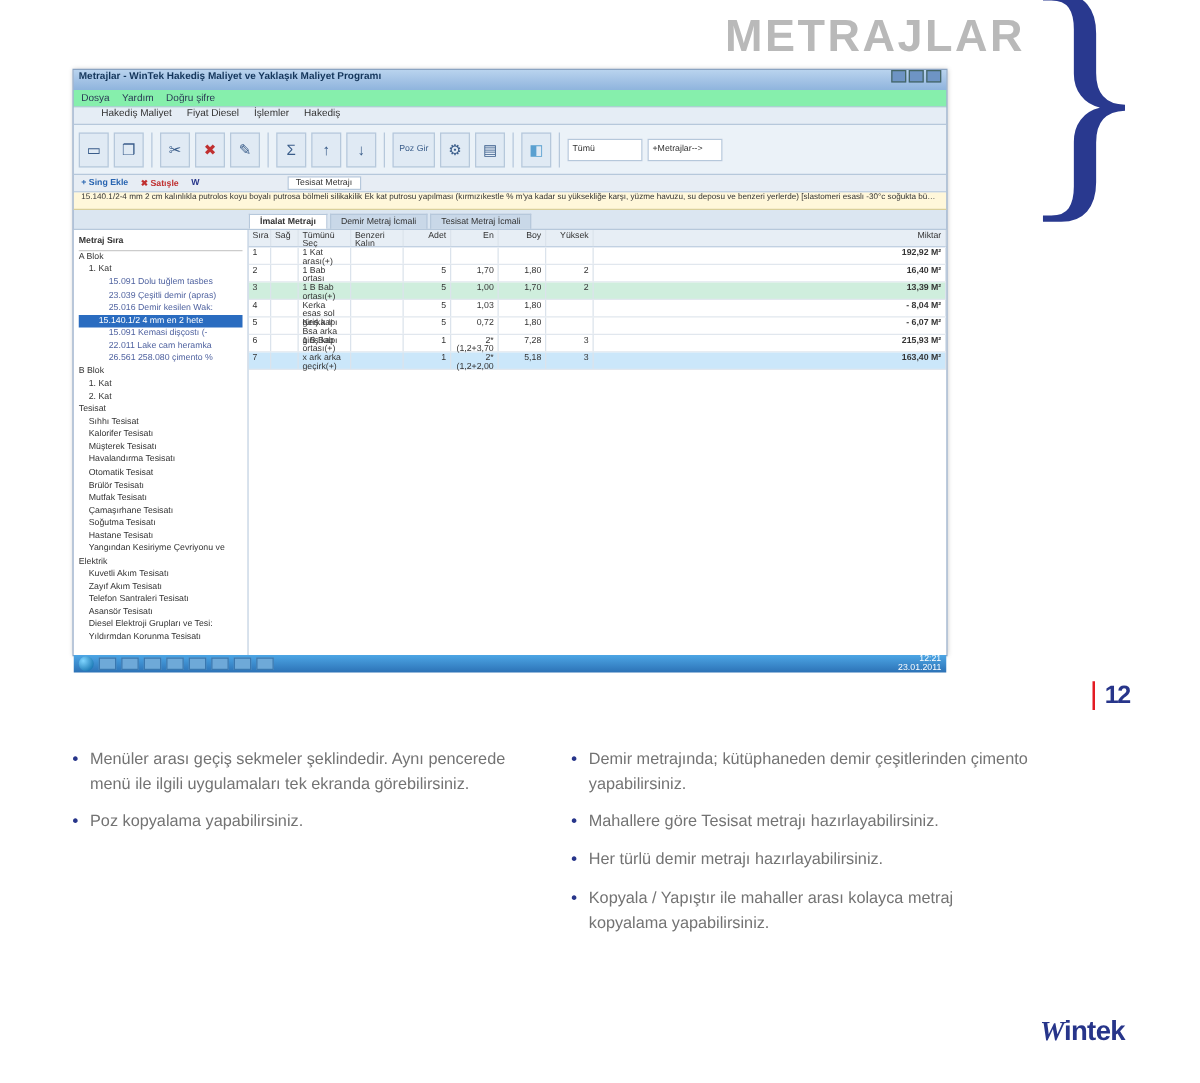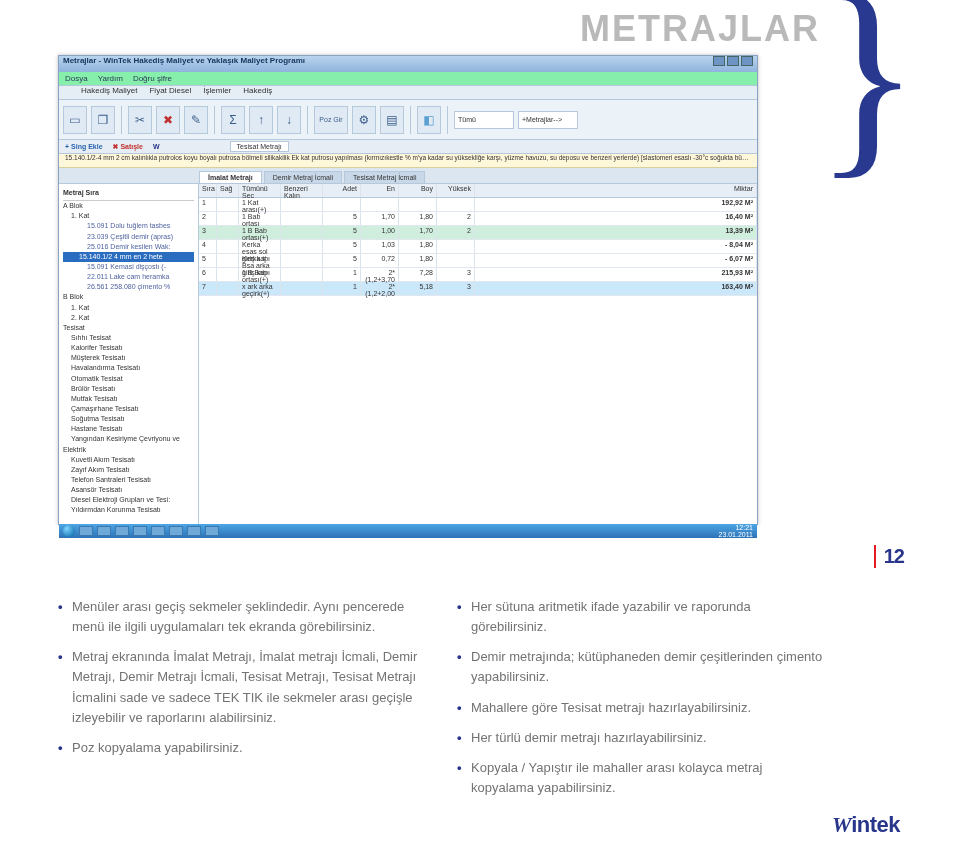--- a/index.html
+++ b/index.html
@@ -461,27 +461,25 @@
     </div>
   </div>
 </div>
 
 <div class="page-number">12</div>
 
 <div class="text-columns">
   <div class="col">
     <ul>
       <li>Menüler arası geçiş sekmeler şeklindedir. Aynı pencerede menü ile ilgili uygulamaları tek ekranda görebilirsiniz.</li>
-      <li>Metraj ekranında İmalat Metrajı, İmalat metrajı İcmali, Demir Metrajı, Demir Metrajı İcmali, Tesisat Metrajı, Tesisat Metrajı İcmalini sade ve sadece TEK TIK ile sekmeler arası geçişle izleyebilir ve raporlarını alabilirsiniz.</li>
       <li>Poz kopyalama yapabilirsiniz.</li>
     </ul>
   </div>
   <div class="col">
     <ul>
-      <li>Her sütuna aritmetik ifade yazabilir ve raporunda görebilirsiniz.</li>
       <li>Demir metrajında; kütüphaneden demir çeşitlerinden çimento yapabilirsiniz.</li>
       <li>Mahallere göre Tesisat metrajı hazırlayabilirsiniz.</li>
       <li>Her türlü demir metrajı hazırlayabilirsiniz.</li>
       <li>Kopyala / Yapıştır ile mahaller arası kolayca metraj kopyalama yapabilirsiniz.</li>
     </ul>
   </div>
 </div>
 
 <div class="logo">
   <span class="w">W</span><span>intek</span>

